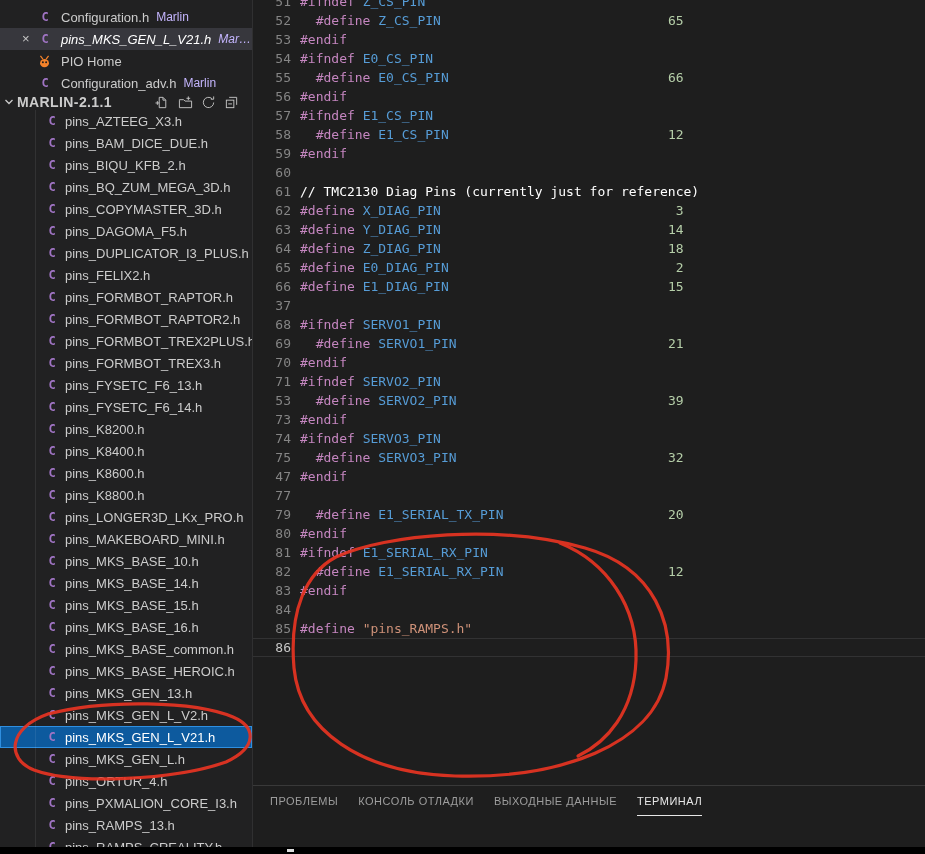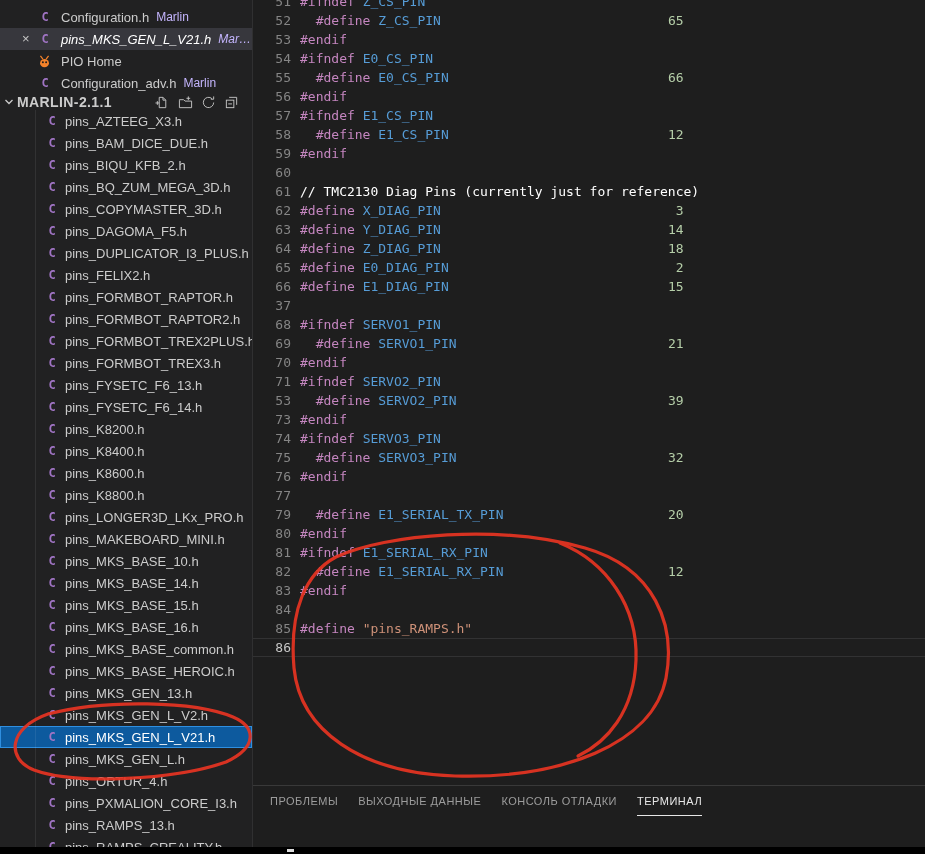--- a/index.html
+++ b/index.html
@@ -291,38 +291,38 @@
         <div class="line"><span class="ln">66</span><span class="lc"><span class="tk-k">#define </span><span class="tk-n">E1_DIAG_PIN</span><span class="tk-p">                            </span><span class="tk-v">15</span></span></div>
         <div class="line"><span class="ln">37</span><span class="lc"></span></div>
         <div class="line"><span class="ln">68</span><span class="lc"><span class="tk-k">#ifndef </span><span class="tk-n">SERVO1_PIN</span></span></div>
         <div class="line"><span class="ln">69</span><span class="lc"><span class="tk-p">  </span><span class="tk-k">#define </span><span class="tk-n">SERVO1_PIN</span><span class="tk-p">                           </span><span class="tk-v">21</span></span></div>
         <div class="line"><span class="ln">70</span><span class="lc"><span class="tk-k">#endif</span></span></div>
         <div class="line"><span class="ln">71</span><span class="lc"><span class="tk-k">#ifndef </span><span class="tk-n">SERVO2_PIN</span></span></div>
         <div class="line"><span class="ln">53</span><span class="lc"><span class="tk-p">  </span><span class="tk-k">#define </span><span class="tk-n">SERVO2_PIN</span><span class="tk-p">                           </span><span class="tk-v">39</span></span></div>
         <div class="line"><span class="ln">73</span><span class="lc"><span class="tk-k">#endif</span></span></div>
         <div class="line"><span class="ln">74</span><span class="lc"><span class="tk-k">#ifndef </span><span class="tk-n">SERVO3_PIN</span></span></div>
         <div class="line"><span class="ln">75</span><span class="lc"><span class="tk-p">  </span><span class="tk-k">#define </span><span class="tk-n">SERVO3_PIN</span><span class="tk-p">                           </span><span class="tk-v">32</span></span></div>
-        <div class="line"><span class="ln">76</span><span class="lc"><span class="tk-k">#endif</span></span></div>
+        <div class="line"><span class="ln">47</span><span class="lc"><span class="tk-k">#endif</span></span></div>
         <div class="line"><span class="ln">77</span><span class="lc"></span></div>
         <div class="line"><span class="ln">79</span><span class="lc"><span class="tk-p">  </span><span class="tk-k">#define </span><span class="tk-n">E1_SERIAL_TX_PIN</span><span class="tk-p">                     </span><span class="tk-v">20</span></span></div>
         <div class="line"><span class="ln">80</span><span class="lc"><span class="tk-k">#endif</span></span></div>
         <div class="line"><span class="ln">81</span><span class="lc"><span class="tk-k">#ifndef </span><span class="tk-n">E1_SERIAL_RX_PIN</span></span></div>
         <div class="line"><span class="ln">82</span><span class="lc"><span class="tk-p">  </span><span class="tk-k">#define </span><span class="tk-n">E1_SERIAL_RX_PIN</span><span class="tk-p">                     </span><span class="tk-v">12</span></span></div>
         <div class="line"><span class="ln">83</span><span class="lc"><span class="tk-k">#endif</span></span></div>
         <div class="line"><span class="ln">84</span><span class="lc"></span></div>
         <div class="line"><span class="ln">85</span><span class="lc"><span class="tk-k">#define </span><span class="tk-s">"pins_RAMPS.h"</span></span></div>
         <div class="line current"><span class="ln">86</span><span class="lc"></span></div>
       </div>
   </main>
 
   <div class="panel">
     <div class="tabs">
         <div class="tab">ПРОБЛЕМЫ</div>
+        <div class="tab">КОНСОЛЬ ОТЛАДКИ</div>
         <div class="tab">ВЫХОДНЫЕ ДАННЫЕ</div>
-        <div class="tab">КОНСОЛЬ ОТЛАДКИ</div>
         <div class="tab active">ТЕРМИНАЛ</div>
       </div>
     <div class="terminal-body"></div>
   </div>
 
   <div class="bottom-strip"></div>
   <div class="term-cursor"></div>
 
   <svg class="annotations" viewBox="0 0 925 854">
     <g stroke="#e53422" stroke-width="3.2" fill="none" stroke-linecap="round" opacity="0.93">

